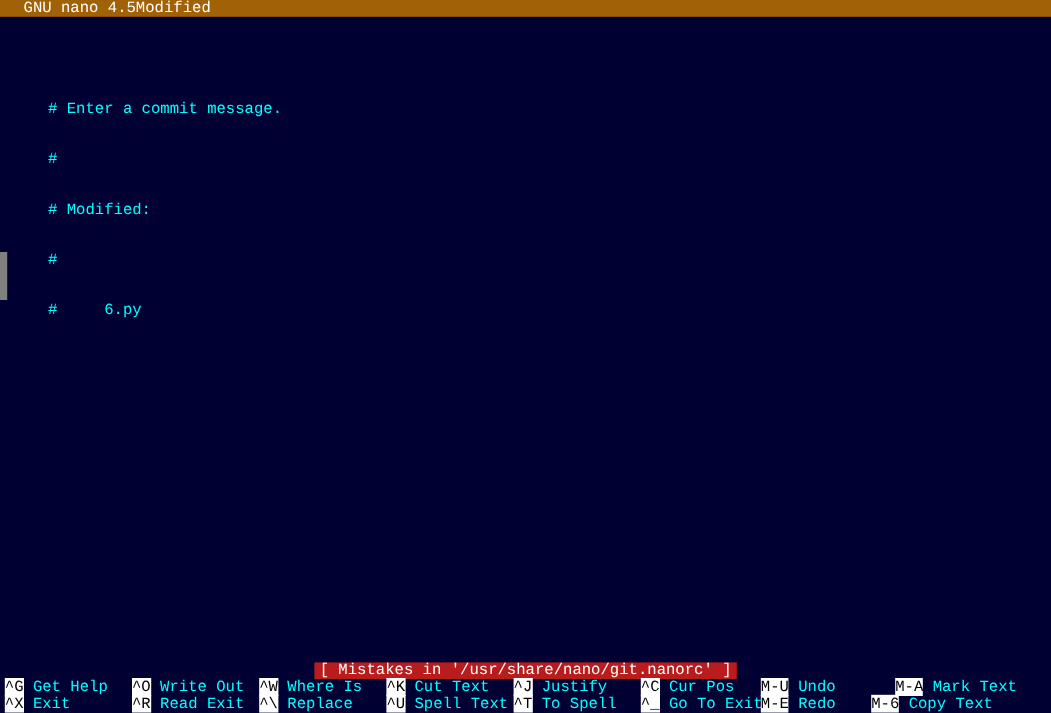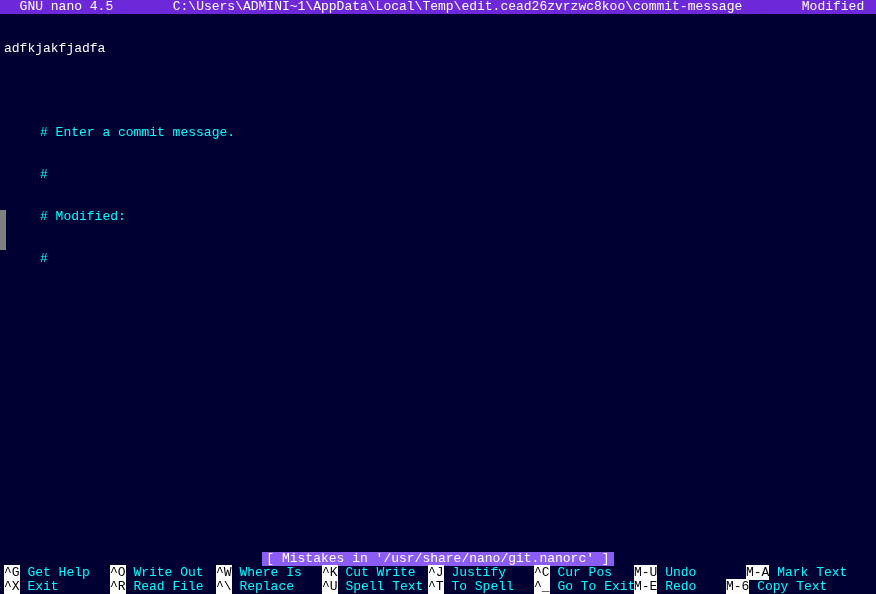--- a/index.html
+++ b/index.html
@@ -10,21 +10,21 @@
     body {
       width: 876px;
       height: 594px;
       background: #000033;
       font-family: 'Courier New', monospace;
       font-size: 13px;
       overflow: hidden;
       position: relative;
     }
     .title-bar {
-      background: #6d28d9;
+      background: #a16207;
       color: #ffffff;
       height: 14px;
       line-height: 14px;
       display: flex;
       padding: 0 4px;
       white-space: pre;
     }
     .title-left {
       flex: 0 0 auto;
     }
@@ -61,21 +61,21 @@
     .status-line {
       position: absolute;
       bottom: 28px;
       left: 0;
       right: 0;
       text-align: center;
       height: 14px;
       line-height: 14px;
     }
     .status-msg {
-      background: #8b5cf6;
+      background: #b91c1c;
       color: #ffffff;
       padding: 0 4px;
       display: inline-block;
     }
     .shortcuts {
       position: absolute;
       bottom: 0;
       left: 0;
       right: 0;
       height: 28px;
@@ -100,53 +100,52 @@
     }
     .desc {
       color: #00ffff;
     }
   </style>
 </head>
 <body>
 
 <div class="title-bar">
   <span class="title-left">  GNU nano 4.5</span>
-  <span class="title-center">C:\Users\ADMINI~1\AppData\Local\Temp\edit.cead26zvrzwc8koo\commit-message</span>
   <span class="title-right">Modified </span>
 </div>
 
 <div class="editor-content">
-  <div class="content-line">adfkjakfjadfa</div>
   <div class="content-line"></div>
   <div class="content-line comment"># Enter a commit message.</div>
   <div class="content-line comment">#</div>
   <div class="content-line comment"># Modified:</div>
   <div class="content-line comment">#</div>
+  <div class="content-line comment">#     6.py</div>
 </div>
 
 <div class="scrollbar-left"></div>
 
 <div class="status-line">
   <span class="status-msg">[ Mistakes in '/usr/share/nano/git.nanorc' ]</span>
 </div>
 
 <div class="shortcuts">
   <div class="shortcut-row">
     <span class="shortcut-item"><span class="key">^G</span><span class="desc"> Get Help</span></span>
     <span class="shortcut-item"><span class="key">^O</span><span class="desc"> Write Out</span></span>
     <span class="shortcut-item"><span class="key">^W</span><span class="desc"> Where Is</span></span>
-    <span class="shortcut-item"><span class="key">^K</span><span class="desc"> Cut Write</span></span>
+    <span class="shortcut-item"><span class="key">^K</span><span class="desc"> Cut Text</span></span>
     <span class="shortcut-item"><span class="key">^J</span><span class="desc"> Justify</span></span>
     <span class="shortcut-item" style="width:100px"><span class="key">^C</span><span class="desc"> Cur Pos</span></span>
     <span class="shortcut-item" style="width:112px"><span class="key">M-U</span><span class="desc"> Undo</span></span>
     <span class="shortcut-item"><span class="key">M-A</span><span class="desc"> Mark Text</span></span>
   </div>
   <div class="shortcut-row">
     <span class="shortcut-item"><span class="key">^X</span><span class="desc"> Exit</span></span>
-    <span class="shortcut-item"><span class="key">^R</span><span class="desc"> Read File</span></span>
+    <span class="shortcut-item"><span class="key">^R</span><span class="desc"> Read Exit</span></span>
     <span class="shortcut-item"><span class="key">^\</span><span class="desc"> Replace</span></span>
     <span class="shortcut-item"><span class="key">^U</span><span class="desc"> Spell Text</span></span>
     <span class="shortcut-item"><span class="key">^T</span><span class="desc"> To Spell</span></span>
     <span class="shortcut-item" style="width:100px"><span class="key">^_</span><span class="desc"> Go To Exit</span></span>
     <span class="shortcut-item" style="width:92px"><span class="key">M-E</span><span class="desc"> Redo</span></span>
     <span class="shortcut-item"><span class="key">M-6</span><span class="desc"> Copy Text</span></span>
   </div>
 </div>
 
 </body></html>

